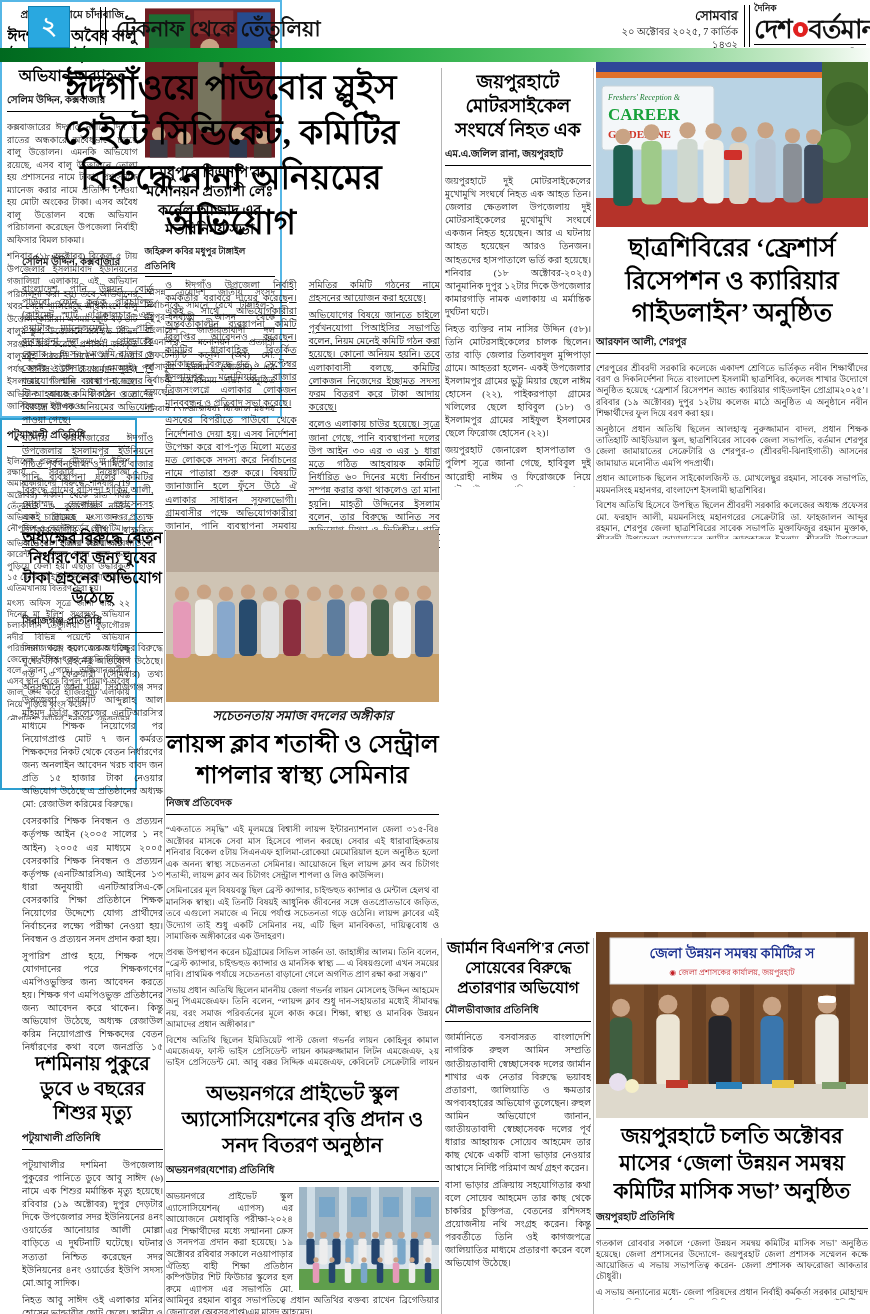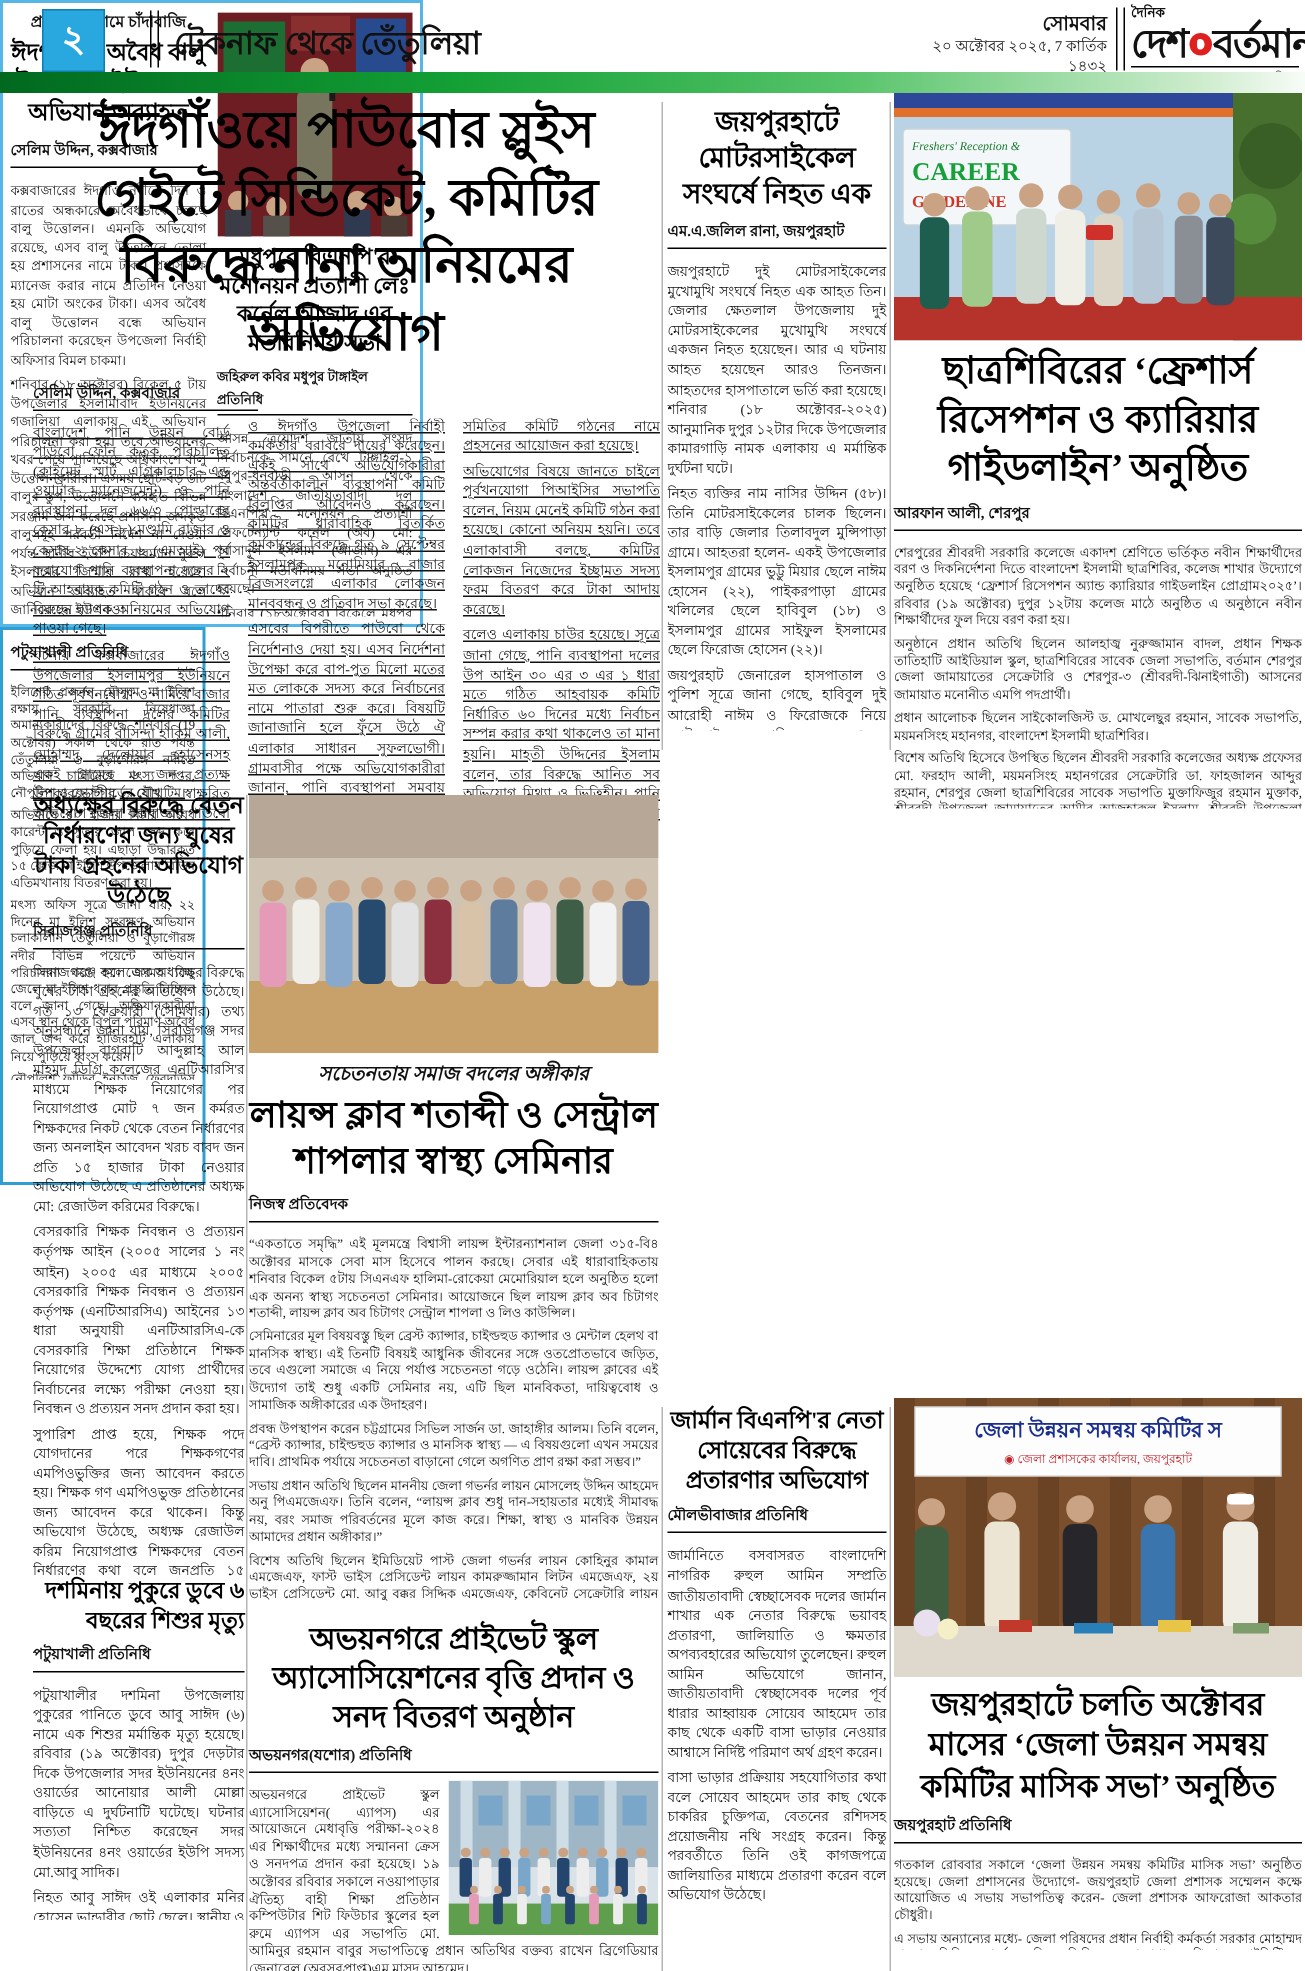--- a/index.html
+++ b/index.html
@@ -65,21 +65,21 @@
       padding:5px;box-sizing:border-box;}
   #box-fish .headline{font-size:15.5px;}
   #box-fish .body-text{height:268px;font-size:8.4px;line-height:1.33;}
   #art-german{left:445px;top:938px;width:146px;}
   #art-german .headline{font-size:15.5px;}
   #art-german .body-text{height:272px;font-size:9.2px;}
   #art-dev{left:596px;top:932px;width:272px;}
   #art-dev .headline{font-size:21px;margin-top:5px;}
   #art-dev .body-text{height:66px;font-size:8.6px;line-height:1.3;}
   #art-child{left:22px;top:1052px;width:141px;}
-  #art-child .headline{font-size:15px;text-align:right;}
+  #art-child .headline{font-size:19px;}
   #art-child .body-text{height:160px;font-size:9.2px;}
   #art-school{left:166px;top:1080px;width:273px;}
   #art-school .headline{font-size:20px;}
   #art-school .body-text{height:148px;font-size:8.8px;line-height:1.32;}
   #school-photo{float:right;width:140px;height:103px;margin:0 0 4px 6px;}
   
   #vl1{left:441px;top:68px;height:432px;}
   #vl2{left:593px;top:68px;height:432px;}
   #vl3{left:164px;top:530px;height:784px;}
   #vl4{left:441px;top:938px;height:376px;}

